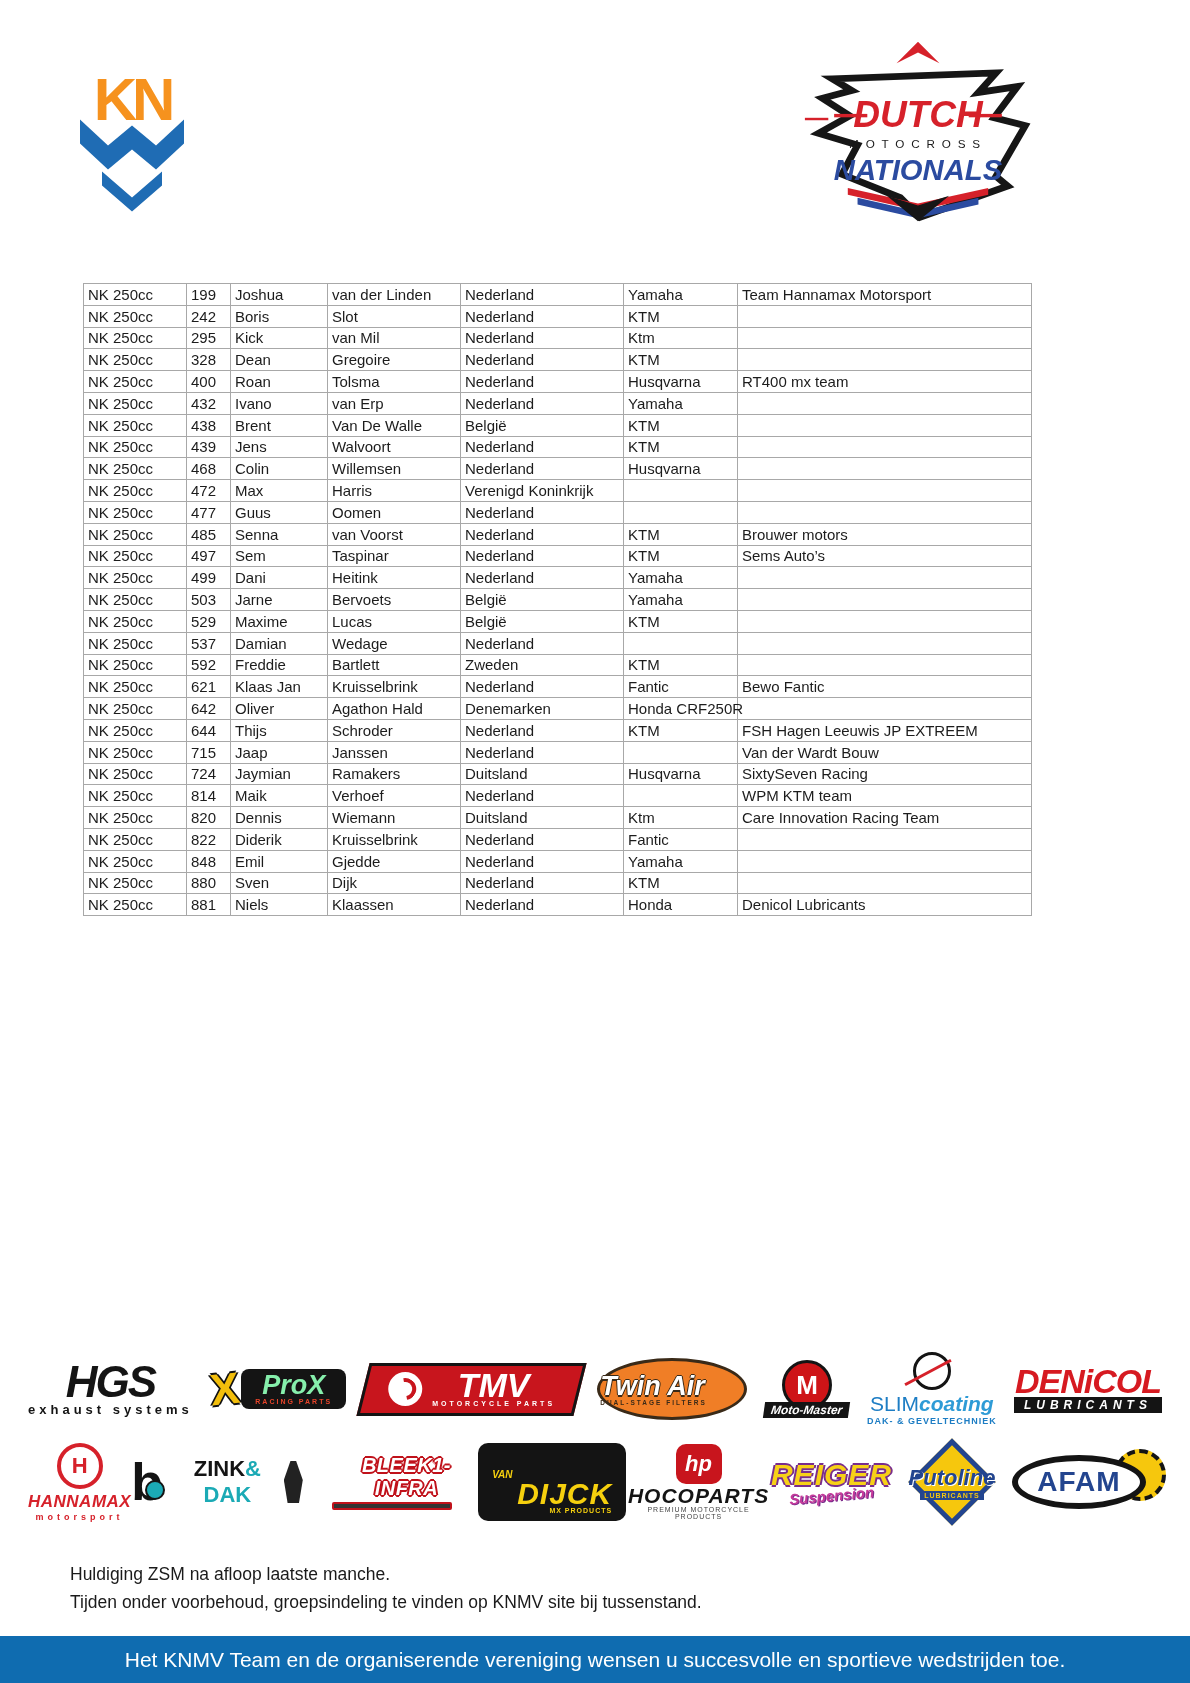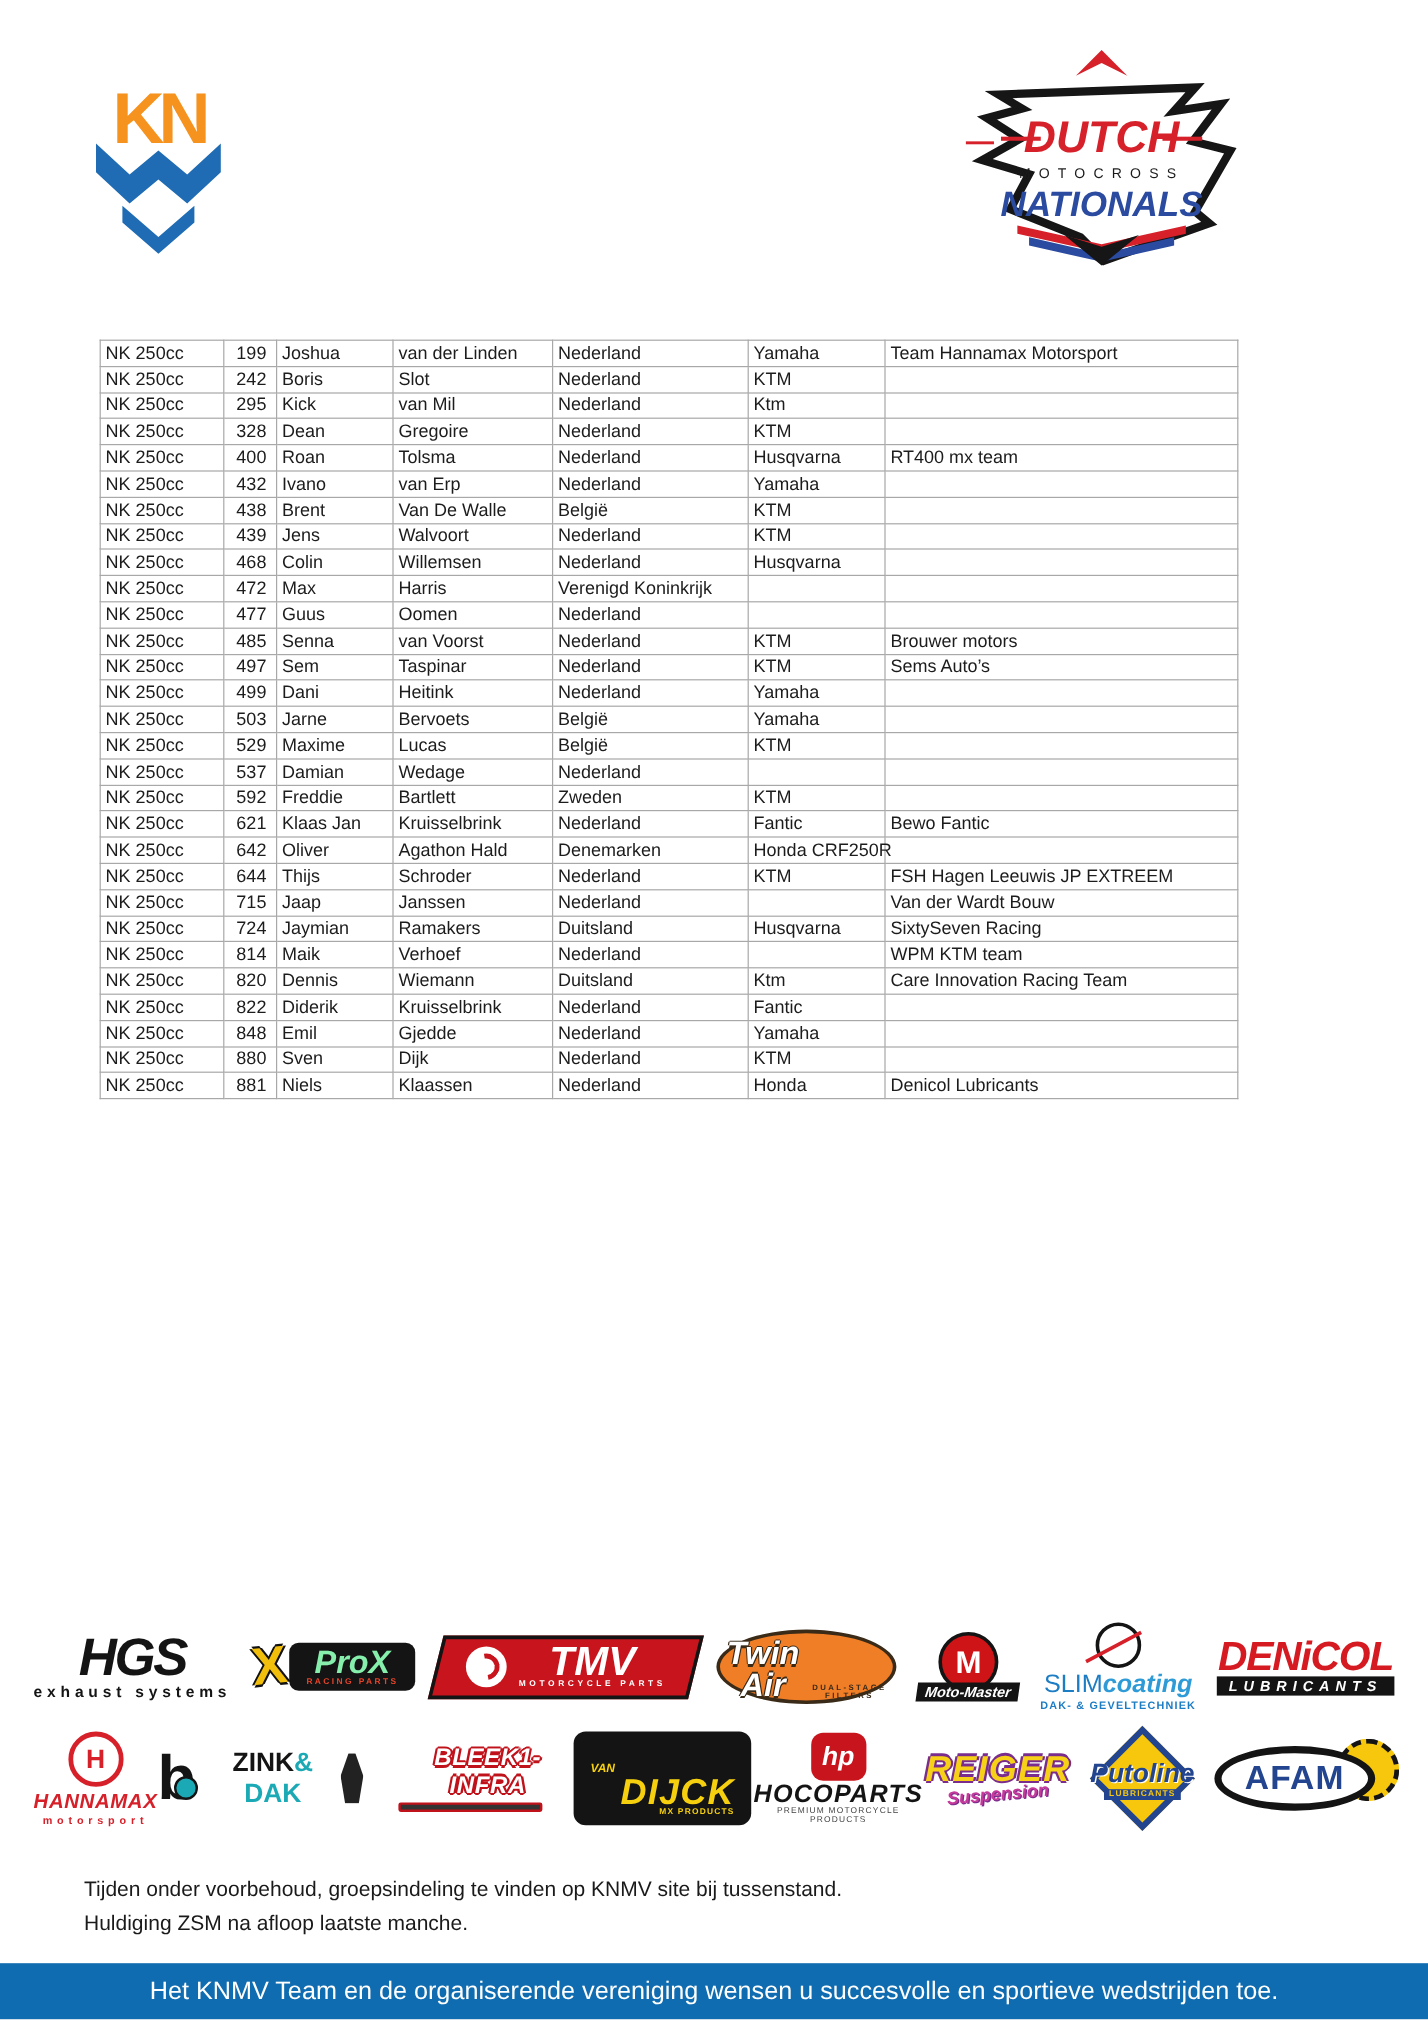--- a/index.html
+++ b/index.html
@@ -17,21 +17,21 @@
   
   table.riders {
     position:absolute; left:83px; top:283px; width:948px;
     border-collapse:collapse; table-layout:fixed;
     font-size:15px; color:#1c1c1c;
   }
   table.riders td {
     border:1px solid #a8a8a8; height:21.8px; padding:0 4px;
     white-space:nowrap; overflow:visible; vertical-align:middle;
   }
-  table.riders td.c1 { text-align:right; padding-right:8px; }
+  table.riders td.c1 { text-align:left; padding-right:8px; }
 
   
   .sponsor-row { position:absolute; left:28px; right:28px; display:flex; justify-content:space-between; align-items:center; }
   .sponsor-row1 { top:1352px; height:74px; }
   .sponsor-row2 { top:1438px; height:88px; }
   .sp { display:flex; flex-direction:column; align-items:center; justify-content:center; text-align:center; }
 
   .hgs-name { font-size:44px; font-weight:900; font-style:italic; letter-spacing:-2px; color:#141414; line-height:40px;}
   .hgs-sub  { font-size:13px; font-weight:bold; letter-spacing:4px; color:#141414; }
 
@@ -41,21 +41,21 @@
   .prox-name { font-size:27px; font-weight:900; font-style:italic; color:#86efac; line-height:26px; }
   .prox-sub { font-size:7px; font-weight:bold; letter-spacing:2px; color:#E8442A; }
 
   .tmv-box { background:#C8151D; border:3px solid #141414; transform:skewX(-14deg); padding:4px 22px 6px; display:flex; align-items:center; gap:10px;}
   .tmv-inner { transform:skewX(14deg); display:flex; align-items:center; gap:10px; }
   .tmv-circle { width:34px; height:34px; border-radius:50%; background:#fff; position:relative; }
   .tmv-arc { position:absolute; left:6px; top:6px; width:22px; height:22px; border-radius:50%; border:4px solid transparent; border-top-color:#C8151D; border-right-color:#C8151D; transform:rotate(35deg); }
   .tmv-name { font-size:34px; font-weight:900; font-style:italic; color:#fff; line-height:30px; }
   .tmv-sub { font-size:7px; font-weight:bold; letter-spacing:3px; color:#fff; }
 
-  .twinair-oval { width:150px; height:62px; background:#F07E26; border:3px solid #3a2a18; border-radius:50%; display:flex; align-items:flex-end; justify-content:center; }
+  .twinair-oval { width:150px; height:62px; background:#F07E26; border:3px solid #3a2a18; border-radius:50%; display:flex; flex-direction:column; align-items:flex-start; justify-content:center; }
   .twinair-name { font-size:27px; font-weight:900; font-style:italic; color:#fff; text-shadow:-1px 0 #3a2a18,1px 0 #3a2a18,0 -1px #3a2a18,0 2px #3a2a18; line-height:26px; }
   .twinair-sub { font-size:6.5px; font-weight:bold; letter-spacing:2px; color:#3a2a18; }
 
   .mm-circle { width:50px; height:50px; border-radius:50%; background:#CE1417; border:3px solid #141414; color:#fff; font-weight:900; font-size:26px; display:flex; align-items:center; justify-content:center; }
   .mm-name { margin-top:-8px; background:#141414; color:#fff; font-style:italic; font-weight:900; font-size:12px; padding:1px 7px; transform:skewX(-8deg); }
 
   .slim-circle { width:38px; height:38px; border-radius:50%; border:3px solid #141414; position:relative; margin-bottom:2px;}
   .slim-dash { position:absolute; left:-14px; top:16px; width:52px; height:3px; background:#D6212A; transform:rotate(-28deg); }
   .slim-name1 { font-size:21px; font-weight:400; color:#1D7DC4; }
   .slim-name2 { font-size:21px; font-weight:900; font-style:italic; color:#2E9BD6; }
@@ -516,21 +516,21 @@
       <div class="afam-wrap">
         <div class="afam-sprocket"></div>
         <div class="afam-ellipse">
           <div class="afam-name">AFAM</div>
         </div>
       </div>
     </div>
   </div>
 
   <div class="notes">
+    <div>Huldiging ZSM na afloop laatste manche.</div>
     <div>Tijden onder voorbehoud, groepsindeling te vinden op KNMV site bij tussenstand.</div>
-    <div>Huldiging ZSM na afloop laatste manche.</div>
   </div>
 
   <div class="footer-bar" style="background: rgb(15, 108, 176);">
     <span>Het KNMV Team en de organiserende vereniging wensen u succesvolle en sportieve wedstrijden toe.</span>
   </div>
 
 </div>
 
 </body></html>

